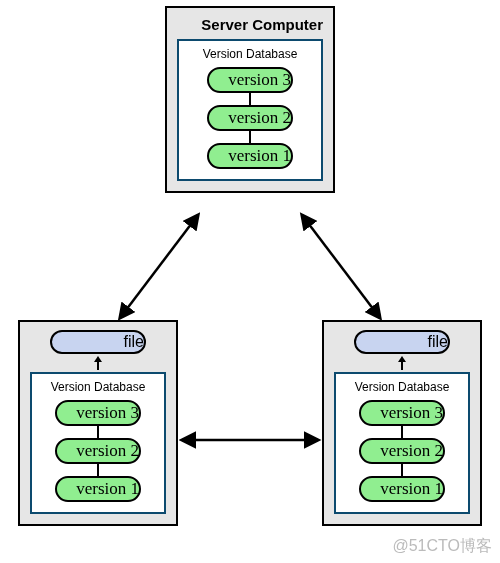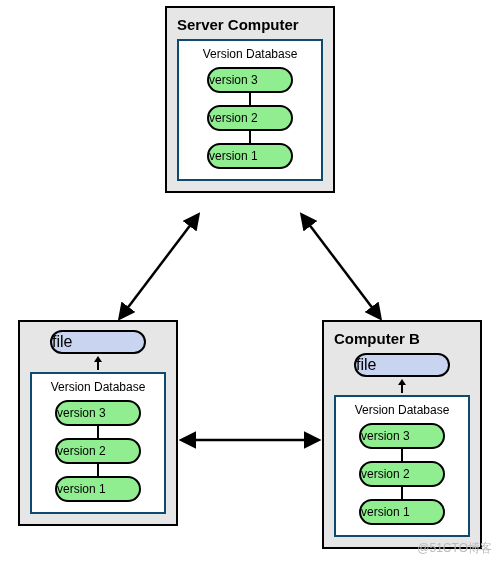--- a/index.html
+++ b/index.html
@@ -16,21 +16,21 @@
     top: 0; left: 0;
     width: 500px;
     height: 563px;
     pointer-events: none;
   }
   .node-box {
     position: absolute;
     background: #e6e6e6;
     border: 2px solid #000;
     padding: 6px 10px 10px 10px;
-    text-align: left;
+    text-align: right;
   }
   .node-title {
     font-weight: bold;
     font-size: 15px;
     margin: 2px 0 6px 0;
   }
   .file-pill {
     display: block;
     margin: 2px auto 6px auto;
     width: 96px;
@@ -50,35 +50,36 @@
     align-items: center;
   }
   .db-title {
     font-size: 12px;
     margin-bottom: 6px;
   }
   .ver-pill {
     width: 86px;
     height: 26px;
     line-height: 22px;
-    font-size: 12px;
+    font-size: 17px;
     border: 2px solid #000;
     border-radius: 13px;
     background: #90ee90;
+    font-family: Liberation Serif, serif;
   }
   .ver-link {
     width: 2px;
     height: 12px;
     background: #000;
   }
   .watermark {
     position: absolute;
     right: 8px;
     bottom: 6px;
-    font-size: 12px;
+    font-size: 16px;
     color: #bbb;
   }
   #server { left: 165px; top: 6px; width: 170px; }
   #compA  { left: 18px;  top: 320px; width: 160px; }
   #compB  { left: 322px; top: 320px; width: 160px; }
 </style>
 </head>
 <body>
 
 <svg class="connectors">
@@ -117,21 +118,20 @@
     <div class="db-title">Version Database</div>
     <div class="ver-pill">version 3</div>
     <div class="ver-link"></div>
     <div class="ver-pill">version 2</div>
     <div class="ver-link"></div>
     <div class="ver-pill">version 1</div>
   </div>
 </div>
 
 <div id="compB" class="node-box">
-  <div class="node-title">Computer B</div>
   <div class="file-pill">file</div>
   <svg width="10" height="14" style="display:block;margin:-4px auto 2px auto">
     <line x1="5" y1="14" x2="5" y2="2" stroke="#000" stroke-width="2"></line>
     <polygon points="5,0 1,6 9,6" fill="#000"></polygon>
   </svg>
   <div class="db-box">
     <div class="db-title">Version Database</div>
     <div class="ver-pill">version 3</div>
     <div class="ver-link"></div>
     <div class="ver-pill">version 2</div>

